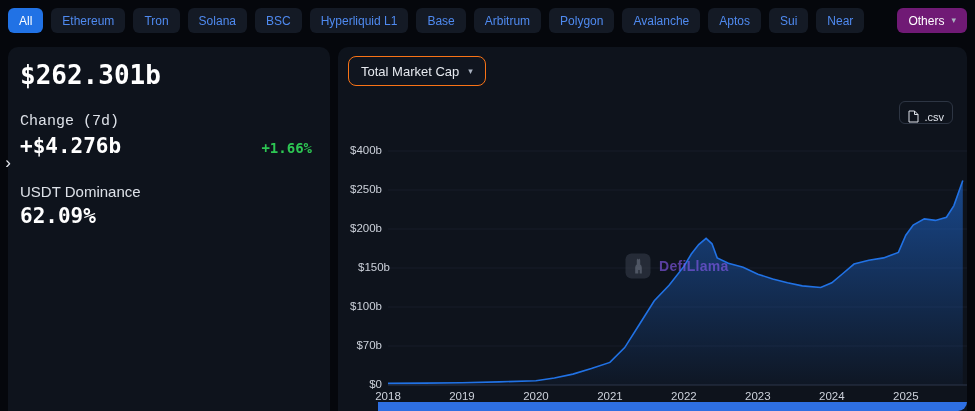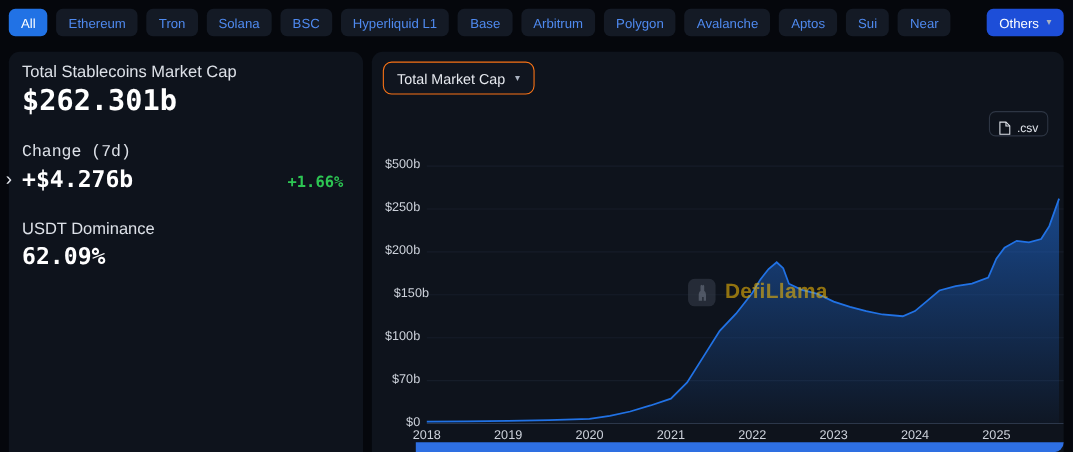--- a/index.html
+++ b/index.html
@@ -15,21 +15,21 @@
   }
   .chain-list { display:flex; gap:8px; align-items:flex-end; }
   .chain-btn {
     height:25px; padding:0 11px; border:none; border-radius:6px;
     background:#141a25; color:#4f8af0; font-size:12px; cursor:pointer;
     font-family:"Liberation Sans", sans-serif; white-space:nowrap;
   }
   .chain-btn.active { background:#2172e5; color:#ffffff; }
   .others-btn {
     margin-left:auto; height:25px; padding:0 11px; border:none; border-radius:6px;
-    background:#1d4ed8; color:#ffffff; font-size:12px; cursor:pointer;
+    background:#701a75; color:#ffffff; font-size:12px; cursor:pointer;
     display:flex; align-items:center; gap:7px;
     font-family:"Liberation Sans", sans-serif;
   }
   .chev { font-size:9px; color:#aab2c0; line-height:1; }
   
   .stats-card {
     position:absolute; left:8px; top:47px; width:322px; bottom:0;
     background:#0e131c; border-radius:10px 10px 0 0; padding:10px 12px;
   }
   .stat-label { font-size:15px; color:#dde1e8; }
@@ -80,21 +80,21 @@
     font-size:11.5px; color:#ccd1da;
   }
   .x-tick {
     position:absolute; top:343px; width:40px; text-align:center;
     font-size:11.5px; color:#ccd1da;
   }
   .watermark {
     position:absolute; left:287px; top:206px; display:flex; align-items:center;
     gap:8px; opacity:0.6; pointer-events:none;
   }
-  .wm-text { font-size:19px; font-weight:700; color:#eab308; letter-spacing:0.3px; }
+  .wm-text { font-size:14px; font-weight:700; color:#8b5cf6; letter-spacing:0.3px; }
   .datazoom {
     position:absolute; left:40px; right:0; bottom:0; height:9px;
     background:#2e6fe2; border-radius:0 0 9px 0; cursor:ew-resize;
   }
 </style>
 </head>
 <body>
 
 <div class="page">
 
@@ -114,21 +114,20 @@
         <button class="chain-btn">Sui</button>
         <button class="chain-btn">Near</button>
       </div>
     <button class="others-btn">
       <span>Others</span>
       <span class="chev">▾</span>
     </button>
   </nav>
 
   <aside class="stats-card">
-    <div class="stat-label">Total Stablecoins Market Cap</div>
     <div class="stat-value lg">$262.301b</div>
     <div class="stat-label mt">Change (7d)</div>
     <div class="change-row">
       <span class="stat-value md">+$4.276b</span>
       <span class="change-pct">+1.66%</span>
     </div>
     <div class="stat-label mt2">USDT Dominance</div>
     <div class="stat-value md" style="margin-top:4px">62.09%</div>
   </aside>
 
@@ -163,21 +162,21 @@
           <line x1="50" x2="629" y1="221" y2="221" stroke="#161d29"></line>
           <line x1="50" x2="629" y1="260" y2="260" stroke="#161d29"></line>
           <line x1="50" x2="629" y1="299" y2="299" stroke="#161d29"></line>
         </g>
       <path id="area-path" fill="url(#areaGrad)" stroke="none" d="M50.0 336.4 L87.0 336.1 L124.0 335.7 L161.0 334.9 L197.9 333.7 L216.4 331.0 L234.9 327.1 L253.4 321.6 L271.9 315.4 L286.7 300.6 L301.5 277.2 L316.3 253.8 L331.1 238.2 L345.9 219.4 L353.3 207.0 L360.7 197.6 L368.1 191.4 L374.0 196.8 L379.2 210.9 L390.3 216.3 L405.1 220.2 L419.9 227.2 L434.7 231.9 L449.5 235.8 L464.3 238.9 L482.7 240.5 L493.8 235.8 L504.9 226.5 L516.0 217.1 L530.8 213.2 L545.6 210.9 L560.4 205.4 L567.8 188.2 L575.2 178.1 L586.3 171.9 L597.4 173.4 L608.5 170.3 L615.9 158.6 L624.8 133.6 L624.8 338 L50 338 Z"></path>
       <path id="line-path" fill="none" stroke="#2172e5" stroke-width="1.6" d="M50.0 336.4 L87.0 336.1 L124.0 335.7 L161.0 334.9 L197.9 333.7 L216.4 331.0 L234.9 327.1 L253.4 321.6 L271.9 315.4 L286.7 300.6 L301.5 277.2 L316.3 253.8 L331.1 238.2 L345.9 219.4 L353.3 207.0 L360.7 197.6 L368.1 191.4 L374.0 196.8 L379.2 210.9 L390.3 216.3 L405.1 220.2 L419.9 227.2 L434.7 231.9 L449.5 235.8 L464.3 238.9 L482.7 240.5 L493.8 235.8 L504.9 226.5 L516.0 217.1 L530.8 213.2 L545.6 210.9 L560.4 205.4 L567.8 188.2 L575.2 178.1 L586.3 171.9 L597.4 173.4 L608.5 170.3 L615.9 158.6 L624.8 133.6 "></path>
       <line x1="50" y1="338" x2="629" y2="338" stroke="#2c374a" stroke-width="1"></line>
     </svg>
 
     <div id="y-axis">
-        <div class="y-tick" style="top: 97px;">$500b</div>
+        <div class="y-tick" style="top: 97px;">$400b</div>
         <div class="y-tick" style="top: 136px;">$250b</div>
         <div class="y-tick" style="top: 175px;">$200b</div>
         <div class="y-tick" style="top: 214px; padding-left: 20px;">$150b</div>
         <div class="y-tick" style="top: 253px;">$100b</div>
         <div class="y-tick" style="top: 292px;">$70b</div>
         <div class="y-tick" style="top: 331px;">$0</div>
       </div>
     <div id="x-axis">
         <div class="x-tick" style="left: 30px;">2018</div>
         <div class="x-tick" style="left: 103.974px;">2019</div>

